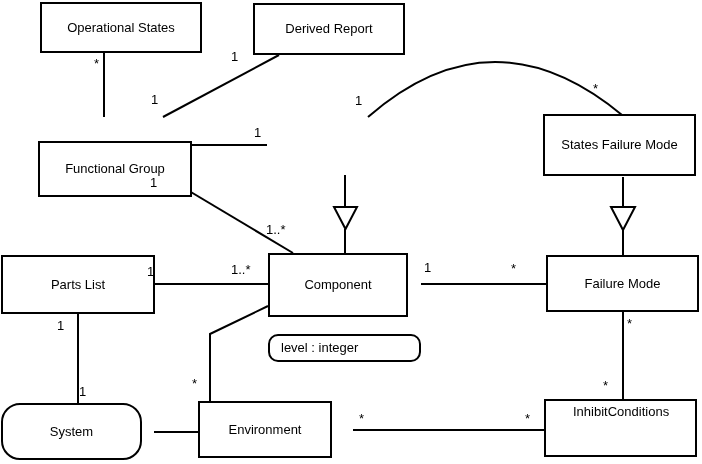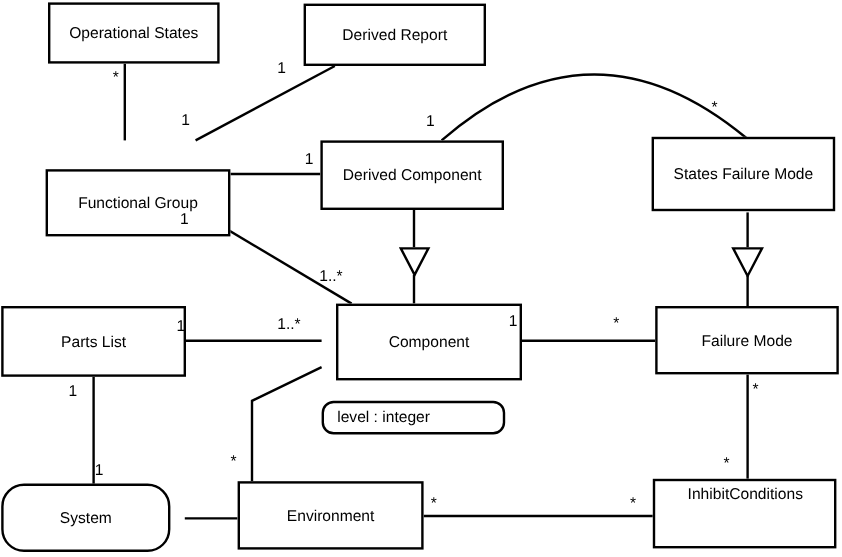--- a/index.html
+++ b/index.html
@@ -40,60 +40,57 @@
       <path d="M345 175 V206"></path>
       <polygon points="334,207 357,207 345.5,229" fill="#fff"></polygon>
       <path d="M345 229 V253"></path>
 
       <path d="M623 177 V206"></path>
       <polygon points="611,207 635,207 623,230" fill="#fff"></polygon>
       <path d="M623 230 V255"></path>
     </g>
   </svg>
 
-  <div class="cls" style="left:40px;top:2px;width:143px;height:51px;">
+  <div class="cls" style="left:40px;top:2px;width:162px;height:51px;">
     <span>Operational States</span>
   </div>
 
   <div class="cls" style="left:253px;top:3px;width:152px;height:52px;">
     <span>Derived Report</span>
   </div>
 
   <div class="cls" style="left:38px;top:117px;width:154px;height:56px;margin-top:24px;">
     <span>Functional Group</span>
   </div>
 
-  <div class="cls" style="left:267px;top:117px;width:153px;height:58px;">
-    <span>Derived Component</span>
-  </div>
 
   <div class="cls" style="left:543px;top:114px;width:153px;height:62px;">
     <span>States Failure Mode</span>
   </div>
 
   <div class="cls" style="left:1px;top:255px;width:154px;height:59px;">
     <span>Parts List</span>
   </div>
 
-  <div class="cls" style="left:280px;top:253px;width:155px;height:64px;">
+  <div class="cls" style="left:268px;top:253px;width:140px;height:64px;">
     <span>Component</span>
   </div>
   <div class="cls attr" style="left:268px;top:334px;width:153px;height:28px;border-radius:10px;">
     <span>level : integer</span>
   </div>
 
   <div class="cls" style="left:546px;top:255px;width:153px;height:57px;">
     <span>Failure Mode</span>
   </div>
 
   <div class="cls" style="left:1px;top:403px;width:141px;height:57px;border-radius:19px;">
     <span>System</span>
   </div>
 
-  <div class="cls" style="left:198px;top:401px;width:155px;height:57px;">
+  <div class="cls" style="left:198px;top:401px;width:134px;height:57px;">
     <span>Environment</span>
   </div>
 
   <div class="cls twoline" style="left:544px;top:399px;width:153px;height:58px;">
     <span>Inhibit</span>
     <span>Conditions</span>
   </div>
 
   <span class="mult" style="left:94px;top:57px;">*</span>
   <span class="mult" style="left:231px;top:50px;">1</span>

